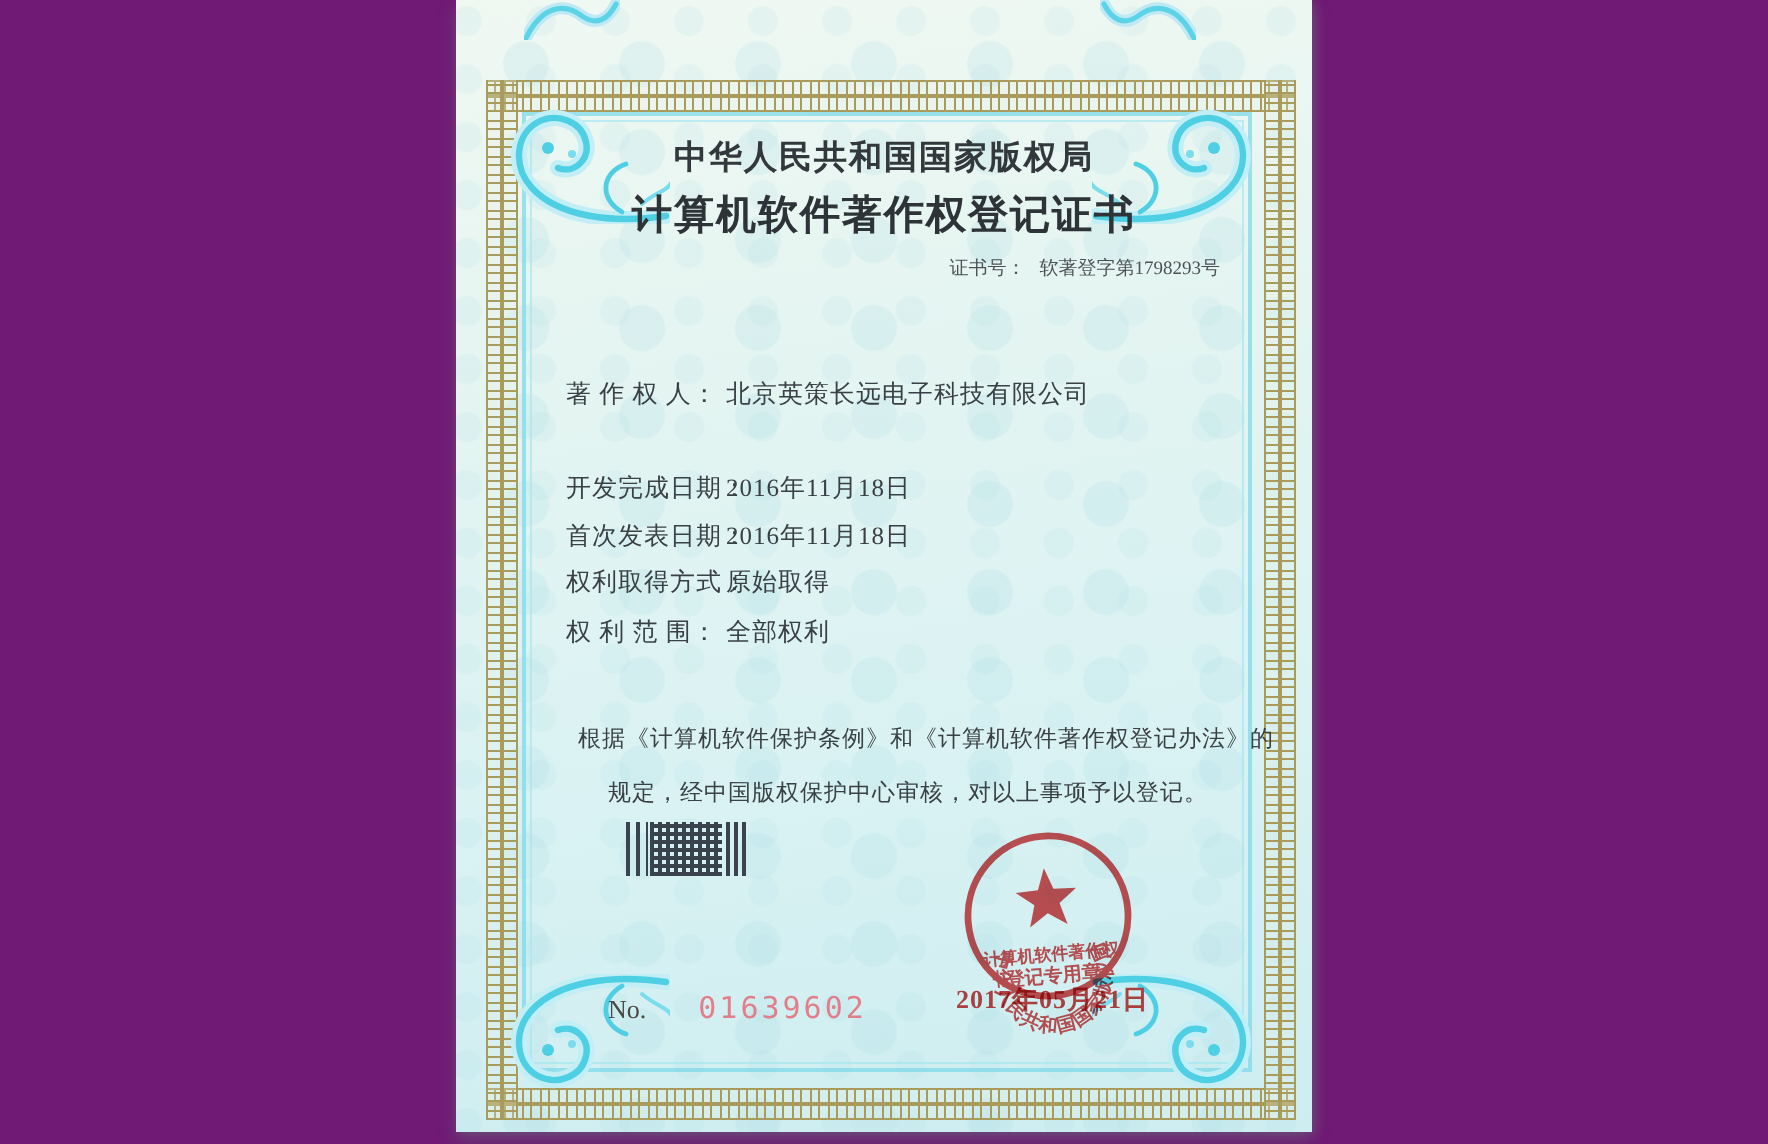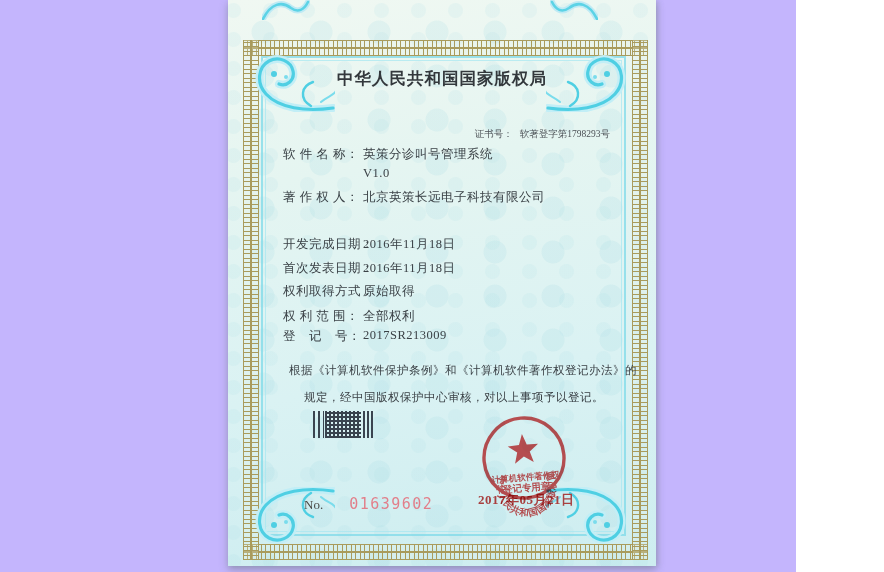--- a/index.html
+++ b/index.html
@@ -7,21 +7,21 @@
     --serial-red:#e4737f;
     --date-red:#a84040;
     --border-olive:#a99b5c;
     --flourish-cyan:#4fcfe3;
     --paper-tint:#e2f3f2;
     --text-dark:#3a4146;
   }
   *{margin:0;padding:0;box-sizing:border-box;}
   html,body{width:884px;height:572px;background:#ffffff;overflow:hidden;
     font-family:"Liberation Serif","DejaVu Serif",serif;}
-  .canvas{position:relative;width:796px;height:572px;background:#c4b5fd;}
+  .canvas{position:relative;width:884px;height:572px;background:#701a75;}
 
   
   .paper{
     position:absolute;left:228px;top:0;width:428px;height:566px;
     background:
       radial-gradient(circle, rgba(165,218,226,.20) 0 11px, rgba(165,218,226,0) 12px),
       radial-gradient(circle, rgba(165,218,226,.14) 0 7px, rgba(165,218,226,0) 8px),
       linear-gradient(172deg,#f0f8f2 0%,#e5f5f1 30%,#daf2f3 65%,#cdedf0 100%);
     background-size:58px 44px,37px 29px,100% 100%;
     background-position:6px 10px,24px 25px,0 0;
@@ -184,54 +184,44 @@
         <use href="#flourish-shape"></use>
       </svg>
     <svg class="top-curl left" viewBox="0 0 48 20">
         <use href="#curl-shape"></use>
       </svg>
     <svg class="top-curl right" viewBox="0 0 48 20">
         <use href="#curl-shape"></use>
       </svg>
 
     <div class="authority">中华人民共和国国家版权局</div>
+    <div class="cert-title">计算机软件著作权登记证书</div>
     <div class="certno">
       <span class="cl">证书号：</span><span class="cv">软著登字第1798293号</span>
     </div>
 
-    <div class="field-row" style="top:146px">
-      <span class="flabel">软 件 名 称：</span>
-      <span class="fvalue">
-        <span>英策分诊叫号管理系统</span>
-        <div class="line2">V1.0</div>
-      </span>
-    </div>
     <div class="field-row" style="top:189px">
       <span class="flabel">著 作 权 人：</span>
       <span class="fvalue">北京英策长远电子科技有限公司</span>
     </div>
     <div class="field-row" style="top:236px">
       <span class="flabel">开发完成日期：</span>
       <span class="fvalue">2016年11月18日</span>
     </div>
     <div class="field-row" style="top:260px">
       <span class="flabel">首次发表日期：</span>
       <span class="fvalue">2016年11月18日</span>
     </div>
     <div class="field-row" style="top:283px">
       <span class="flabel">权利取得方式：</span>
       <span class="fvalue">原始取得</span>
     </div>
     <div class="field-row" style="top:308px">
       <span class="flabel">权 利 范 围：</span>
       <span class="fvalue">全部权利</span>
-    </div>
-    <div class="field-row" style="top:328px">
-      <span class="flabel">登　记　号：</span>
-      <span class="fvalue">2017SR213009</span>
     </div>
 
     <div class="statement">
       <div class="l1">根据《计算机软件保护条例》和《计算机软件著作权登记办法》的</div>
       <div class="l2">规定，经中国版权保护中心审核，对以上事项予以登记。</div>
     </div>
 
     <div class="barcode"></div>
 
     <div class="serial">

